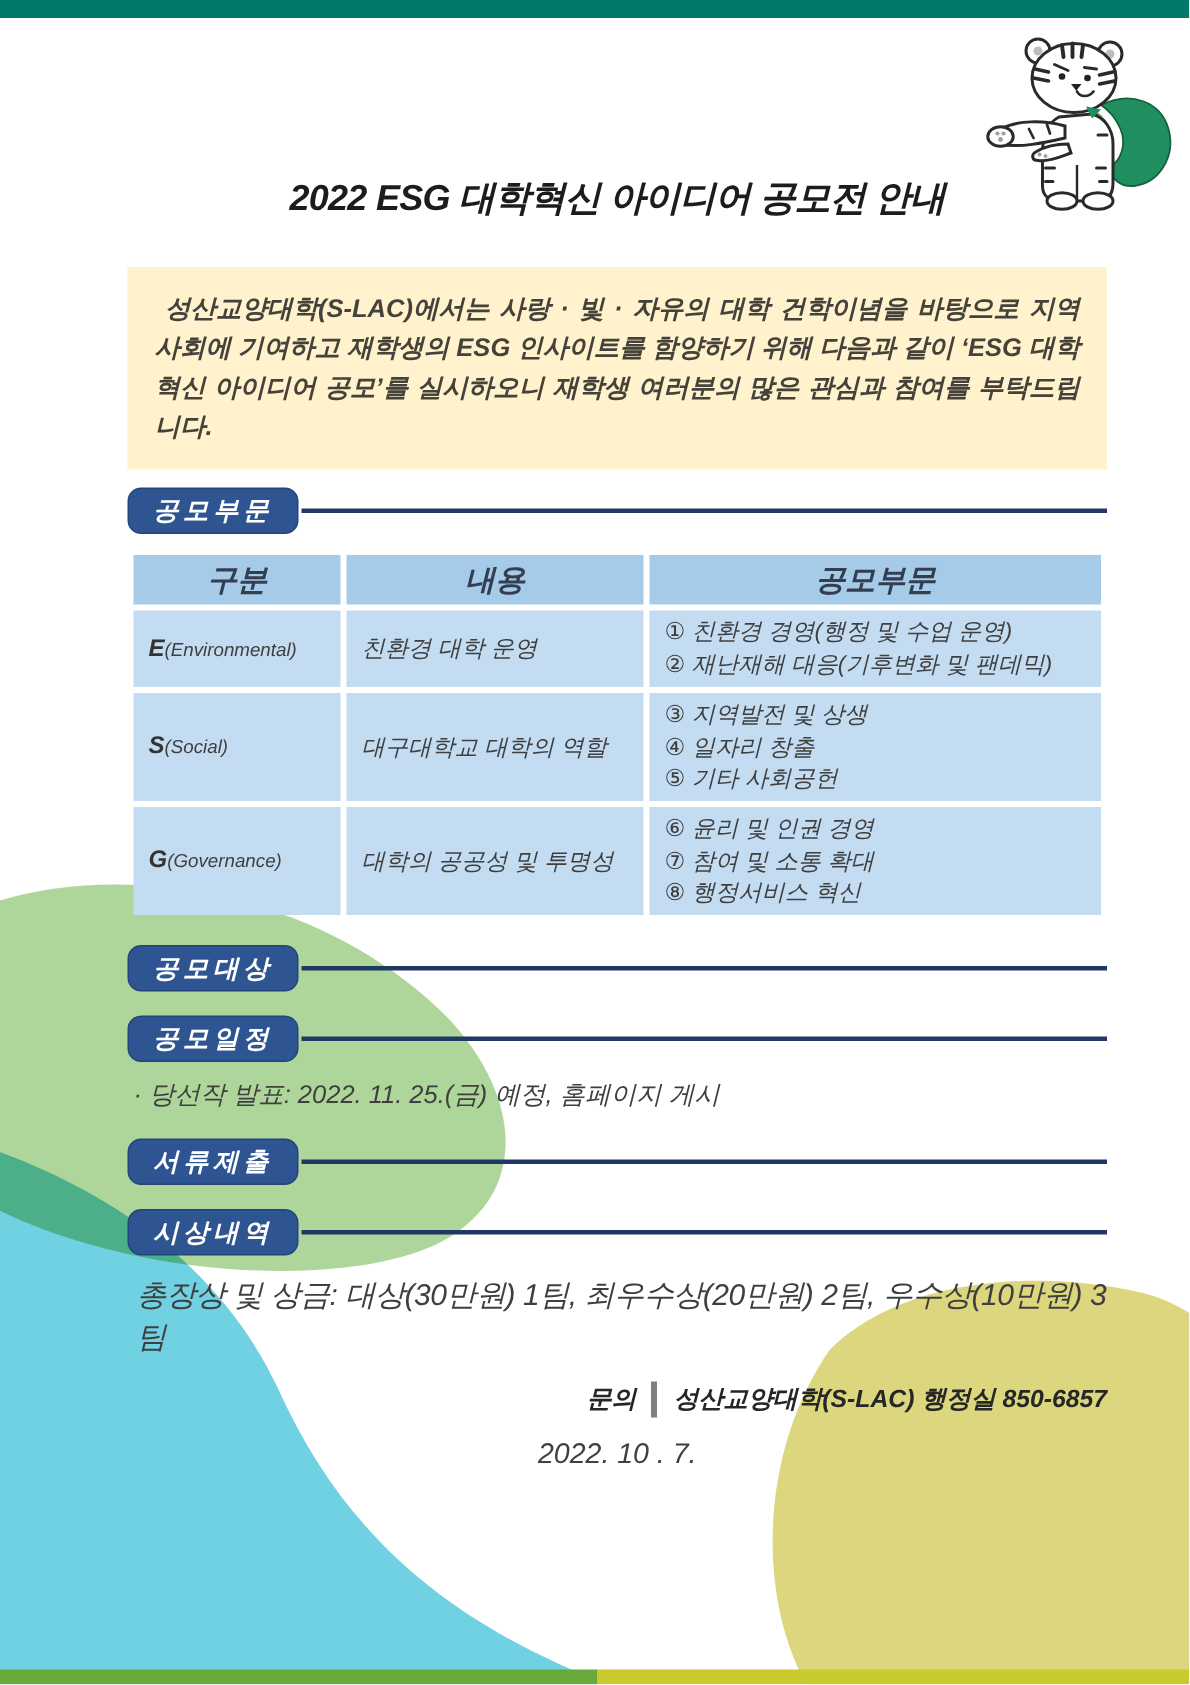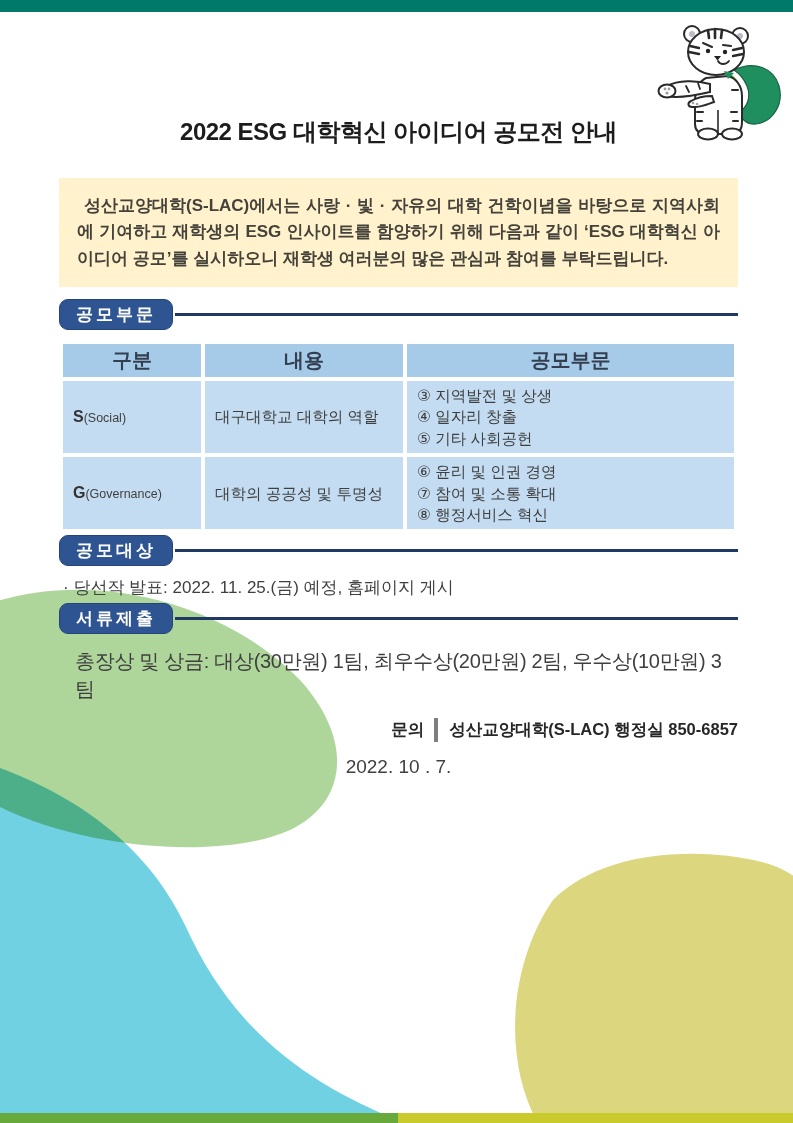--- a/index.html
+++ b/index.html
@@ -11,37 +11,37 @@
   .top-bar{position:absolute;top:0;left:0;right:0;height:12px;background:#00796B;z-index:6;}
   .bottom-bar{position:absolute;bottom:0;left:0;right:0;height:10px;display:flex;z-index:6;}
   .bb-green{width:398px;background:#68A93B;}
   .bb-yellow{flex:1;background:#C9CA2B;}
   
   .blob{position:absolute;left:0;top:0;width:793px;height:1123px;z-index:0;pointer-events:none;}
   .blob.teal{mix-blend-mode:multiply;}
   
   .mascot{position:absolute;left:652px;top:24px;width:138px;height:120px;z-index:5;}
   
-  .content{position:relative;z-index:4;padding:12px 55px 0 59px;}
+  .content{position:relative;z-index:4;padding:12px 55px 0 85px;font-style:italic;}
   .title{margin:104px 0 0 0;text-align:center;font-size:24px;font-weight:bold;color:#1c1c1c;letter-spacing:-0.5px;}
   .intro{
     margin-top:30px;background:#FFF2CC;padding:15px 18px;
     font-size:17px;font-weight:bold;color:#44423a;line-height:1.55;text-align:justify;text-indent:7px;
   }
   
   .sec-head{display:flex;align-items:center;}
   .badge{
     display:inline-flex;align-items:center;justify-content:center;
     min-width:96px;height:31px;padding:0 16px;border-radius:9px;
     background:#2E5491;border:1px solid #24447C;color:#ffffff;
     font-size:17px;font-weight:bold;letter-spacing:3px;box-sizing:border-box;
   }
   .rule{flex:1;height:3px;background:#1F3864;margin-left:2px;}
   .mt-fields{margin-top:12px;}
-  .mt-sec{margin-top:2px;}
+  .mt-sec{margin-top:16px;}
   
   table.fields{
     margin-top:10px;width:100%;border-collapse:separate;border-spacing:4px;
     table-layout:fixed;
   }
   table.fields th{
     background:#A6CBE8;color:#333F50;font-size:20px;font-weight:bold;
     padding:3px 4px;text-align:center;
   }
   table.fields td{
@@ -49,21 +49,21 @@
     padding:4px 10px;vertical-align:middle;text-align:left;
   }
   table.fields col.c1{width:138px;}
   table.fields col.c2{width:198px;}
   td.c1 b{font-size:16px;color:#333;}
   td.c1 span{font-size:12.5px;}
   
   .sec-body{margin:9px 0 0 2px;font-size:17px;line-height:1.5;color:#3f3f3f;}
   .list-line{margin:0 0 2px 2px;font-size:17px;line-height:1.5;color:#3f3f3f;}
   .email-link{color:#4472C4;text-decoration:underline;cursor:pointer;}
-  .award-line{margin:13px 0 0 16px;font-size:20px;line-height:1.4;color:#3f3f3f;letter-spacing:-0.3px;}
+  .award-line{margin:13px 0 0 6px;font-size:20px;line-height:1.4;color:#3f3f3f;letter-spacing:-0.3px;}
   .contact{margin-top:15px;display:flex;justify-content:flex-end;align-items:center;
     font-size:16.5px;font-weight:bold;color:#262626;text-align:right;}
   .vbar{width:4px;height:24px;background:#7F7F7F;margin:0 11px 0 10px;}
   
   .date{margin-top:14px;text-align:center;font-size:19px;color:#404040;}
 </style>
 </head>
 <body>
 
 <div class="page">
@@ -139,20 +139,28 @@
         </colgroup>
     <thead>
           <tr>
             <th>구분</th>
             <th>내용</th>
             <th>공모부문</th>
           </tr>
         </thead>
         <tbody>
           <tr>
+            <td class="c1"><b>E</b><span>(Environmental)</span></td>
+            <td class="c2">친환경 대학 운영</td>
+            <td class="c3">
+              <div>① 친환경 경영(행정 및 수업 운영)</div>
+              <div>② 재난재해 대응(기후변화 및 팬데믹)</div>
+            </td>
+          </tr>
+          <tr>
             <td class="c1"><b>S</b><span>(Social)</span></td>
             <td class="c2">대구대학교 대학의 역할</td>
             <td class="c3">
               <div>③ 지역발전 및 상생</div>
               <div>④ 일자리 창출</div>
               <div>⑤ 기타 사회공헌</div>
             </td>
           </tr>
           <tr>
             <td class="c1"><b>G</b><span>(Governance)</span></td>
@@ -164,29 +172,37 @@
             </td>
           </tr>
         </tbody>
       </table>
 
     <div class="sec-head mt-sec">
       <div class="badge">공모대상</div>
       <div class="rule"></div>
     </div>
 
+    <div class="sec-head mt-sec">
+      <div class="badge">공모일정</div>
+      <div class="rule"></div>
+    </div>
     <div class="sec-body">
         <div class="list-line"><span>· 당선작 발표: 2022. 11. 25.(금) 예정, 홈페이지 게시</span></div>
       </div>
 
     <div class="sec-head mt-sec">
       <div class="badge">서류제출</div>
       <div class="rule"></div>
     </div>
 
+    <div class="sec-head mt-sec">
+      <div class="badge">시상내역</div>
+      <div class="rule"></div>
+    </div>
     <div class="award-line">총장상 및 상금: 대상(30만원) 1팀, 최우수상(20만원) 2팀, 우수상(10만원) 3팀</div>
 
     <div class="contact">
       <span>문의</span>
       <span class="vbar"></span>
       <span>성산교양대학(S-LAC) 행정실 850-6857</span>
     </div>
 
     <div class="date">2022. 10 . 7.</div>
 

